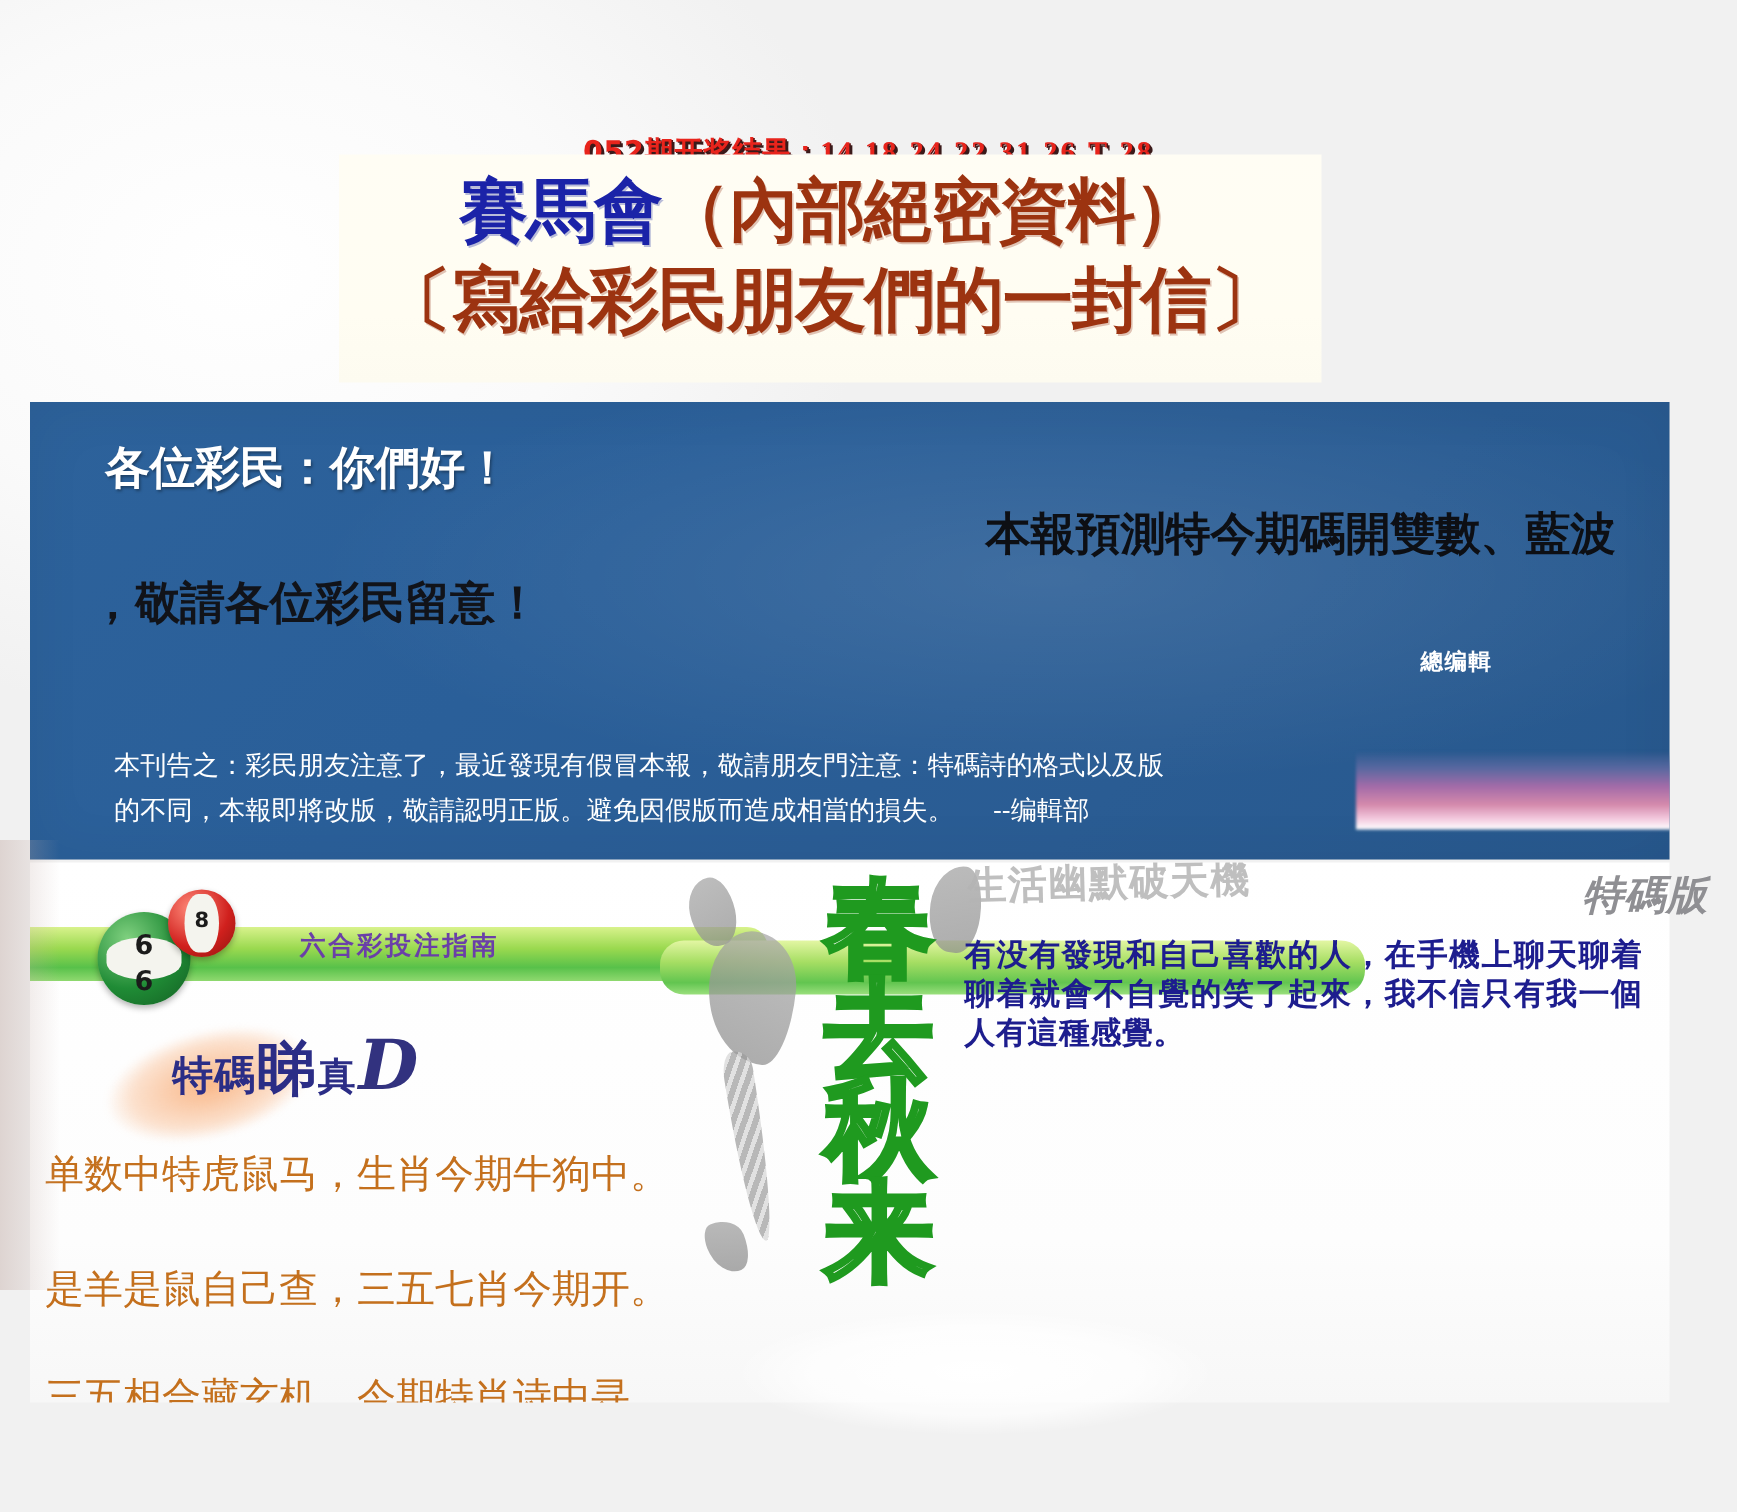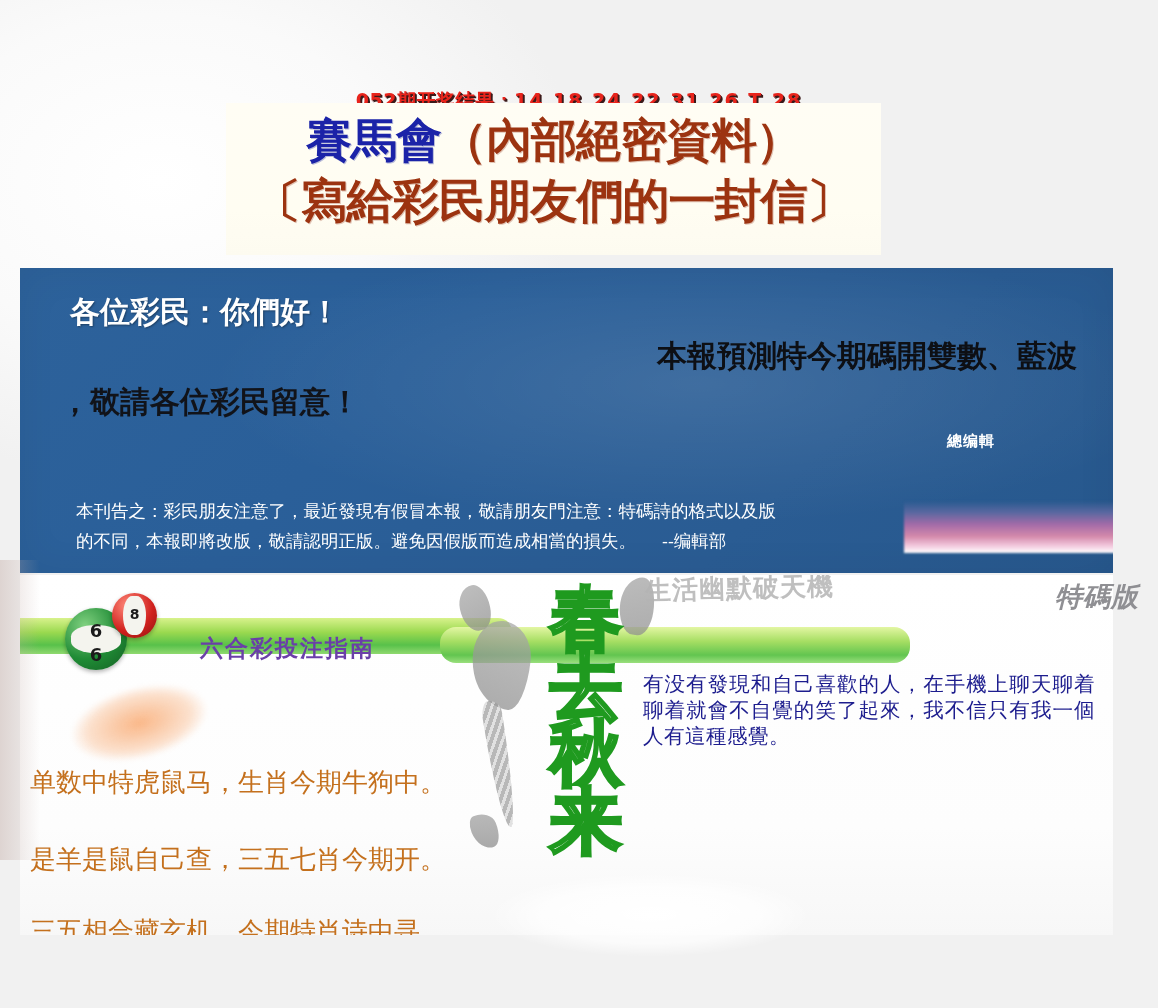--- a/index.html
+++ b/index.html
@@ -18,21 +18,21 @@
   }
   
   #result-line{
     position:absolute;left:0;top:88px;width:100%;
     text-align:center;
     font-size:19px;font-weight:bold;letter-spacing:.5px;
     color:#e8241c;
     text-shadow:2px 2px 0 #3a1a1a, 1px 1px 0 #5a1010;
     white-space:nowrap;
   }
-  #result-line .nums{margin-left:0;letter-spacing:2px;}
+  #result-line .nums{margin-left:0;letter-spacing:2px;font-family:Liberation Serif, serif;}
   
   #masthead{
     position:absolute;left:226px;top:103px;width:655px;height:152px;
     background:linear-gradient(#fffdf4,#fffdf2 70%,#fdfbf0);
     overflow:hidden;
   }
   #masthead .ln{
     text-align:center;font-weight:bold;line-height:1;
     font-family:"DejaVu Serif","Liberation Serif",serif;
     white-space:nowrap;
@@ -105,22 +105,22 @@
     position:absolute;left:0;top:43px;width:492px;height:36px;
     background:linear-gradient(to bottom,#d8f28c 0%,#9ad94f 40%,#58c14a 75%,#8fd96f 100%);
     border-radius:0 14px 14px 0;
   }
   #green-banner2{
     position:absolute;left:420px;top:52px;width:470px;height:36px;
     background:linear-gradient(to bottom,#e3f6a3 0%,#a6de63 40%,#62c550 78%,#9adf7c 100%);
     border-radius:16px;
   }
   #banner-label{
-    position:absolute;left:180px;top:58px;width:300px;
-    font-size:23px;font-weight:bold;color:#6a3fa8;
+    position:absolute;left:180px;top:44px;width:300px;
+    font-size:17px;font-weight:bold;color:#6a3fa8;
     letter-spacing:2px;white-space:nowrap;
   }
   
   .ball{position:absolute;border-radius:50%;}
   #ball-green{
     left:45px;top:33px;width:62px;height:62px;
     background:radial-gradient(circle at 32% 28%,#7fd07f,#1f8b35 55%,#145e23 100%);
     box-shadow:0 2px 4px rgba(0,0,0,.3);
   }
   #ball-green .band{
@@ -228,25 +228,24 @@
   #sil-e{
     left:452px;top:238px;width:26px;height:36px;
     border-radius:30% 70% 40% 60% / 40% 40% 60% 60%;
     transform:rotate(-22deg);
     background:linear-gradient(200deg,#a1a1a1,#868686);
   }
   
   #humour{
     position:absolute;left:623px;top:48px;width:452px;
     font-size:20.5px;line-height:26px;
-    font-weight:normal;color:#1d1d8e;
+    font-weight:bold;color:#1d1d8e;
     font-family:"DejaVu Serif","Liberation Serif",serif;
     text-align:justify;
     letter-spacing:.5px;
-    margin-top:48px;
   }
   
   #stamp{
     position:absolute;left:1055px;top:579px;
     font-size:27px;font-style:italic;font-weight:bold;
     color:#8f8f93;white-space:nowrap;
     font-family:"DejaVu Serif","Liberation Serif",serif;
     letter-spacing:1px;
   }
   
@@ -303,20 +302,23 @@
       <div class="num">6</div>
       <div class="num2">6</div>
     </div>
     <div class="ball" id="ball-red">
       <div class="band"></div>
       <div class="num">8</div>
     </div>
 
     <div id="brush"></div>
 
+    <div id="logo-line">
+      <span class="s1">特碼</span><span class="s2">睇</span><span class="s3">真</span><span class="s4">D</span>
+    </div>
 
     <div class="poem" id="poem1">单数中特虎鼠马，生肖今期牛狗中。</div>
     <div class="poem" id="poem2">是羊是鼠自己查，三五七肖今期开。</div>
     <div class="poem" id="poem3">三五相合藏玄机，今期特肖诗中寻。</div>
 
     <div class="silhouette" id="sil-b"></div>
     <div class="silhouette" id="sil-c"></div>
     <div class="silhouette" id="sil-d"></div>
     <div class="silhouette" id="sil-e"></div>
     <div class="silhouette" id="sil-a"></div>

